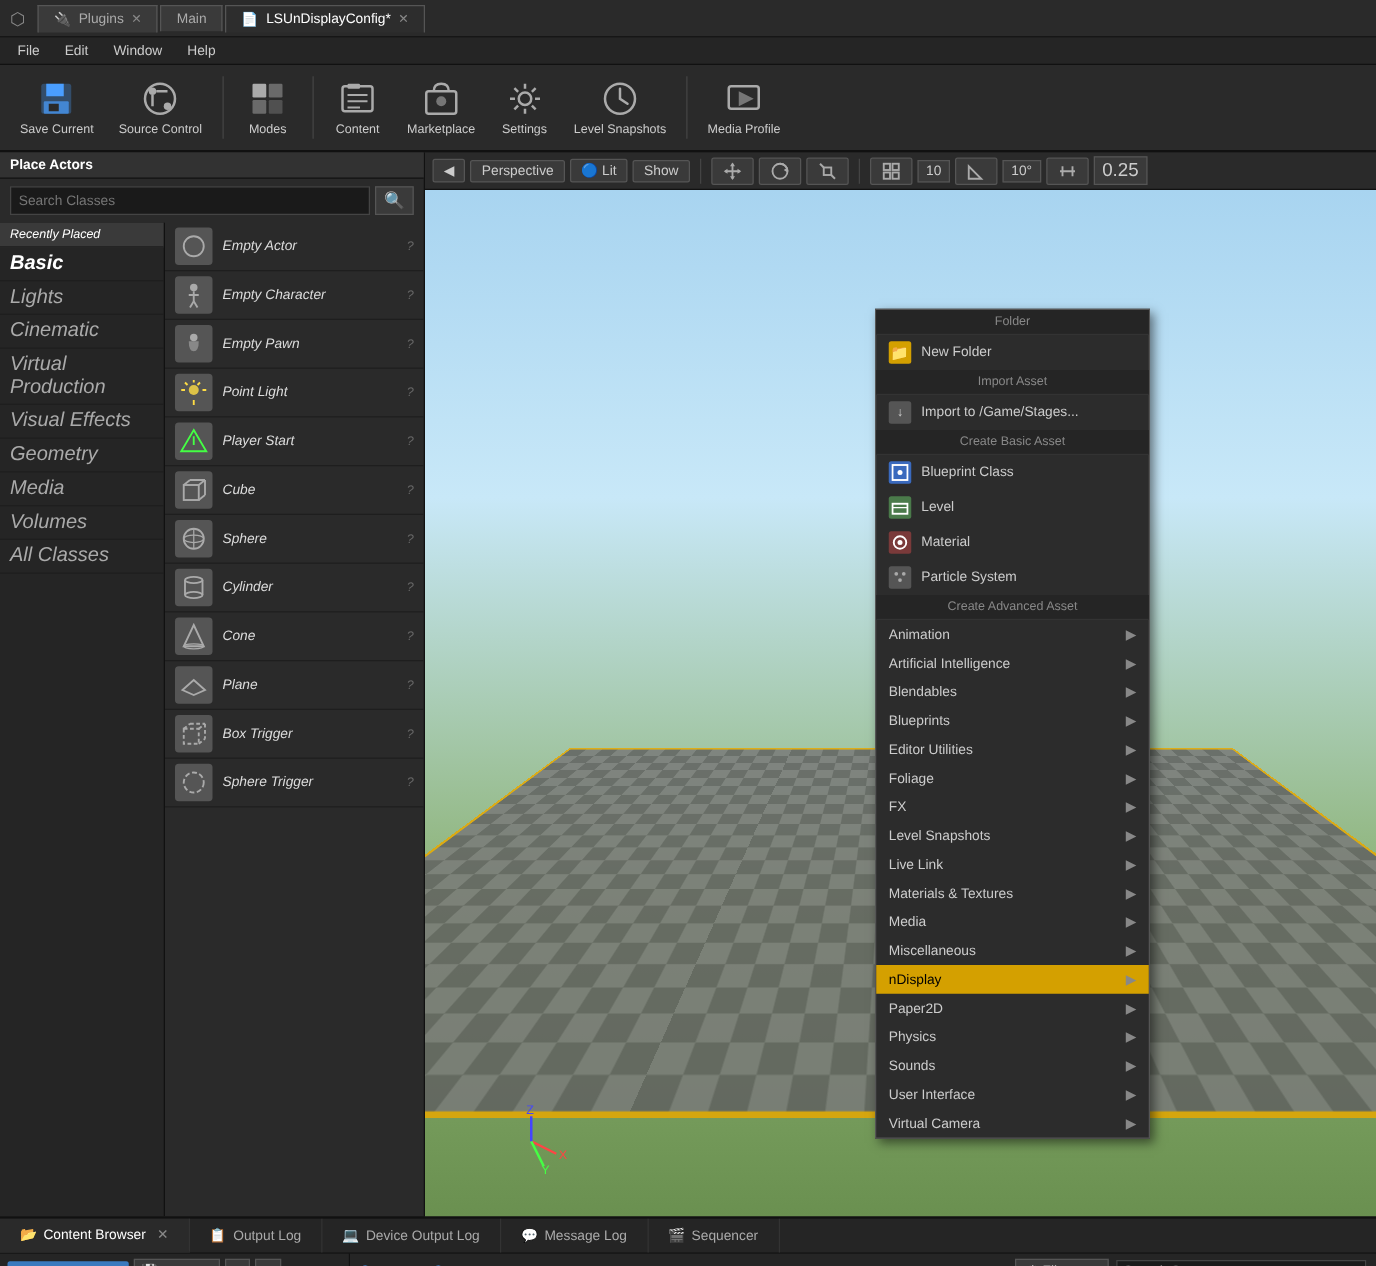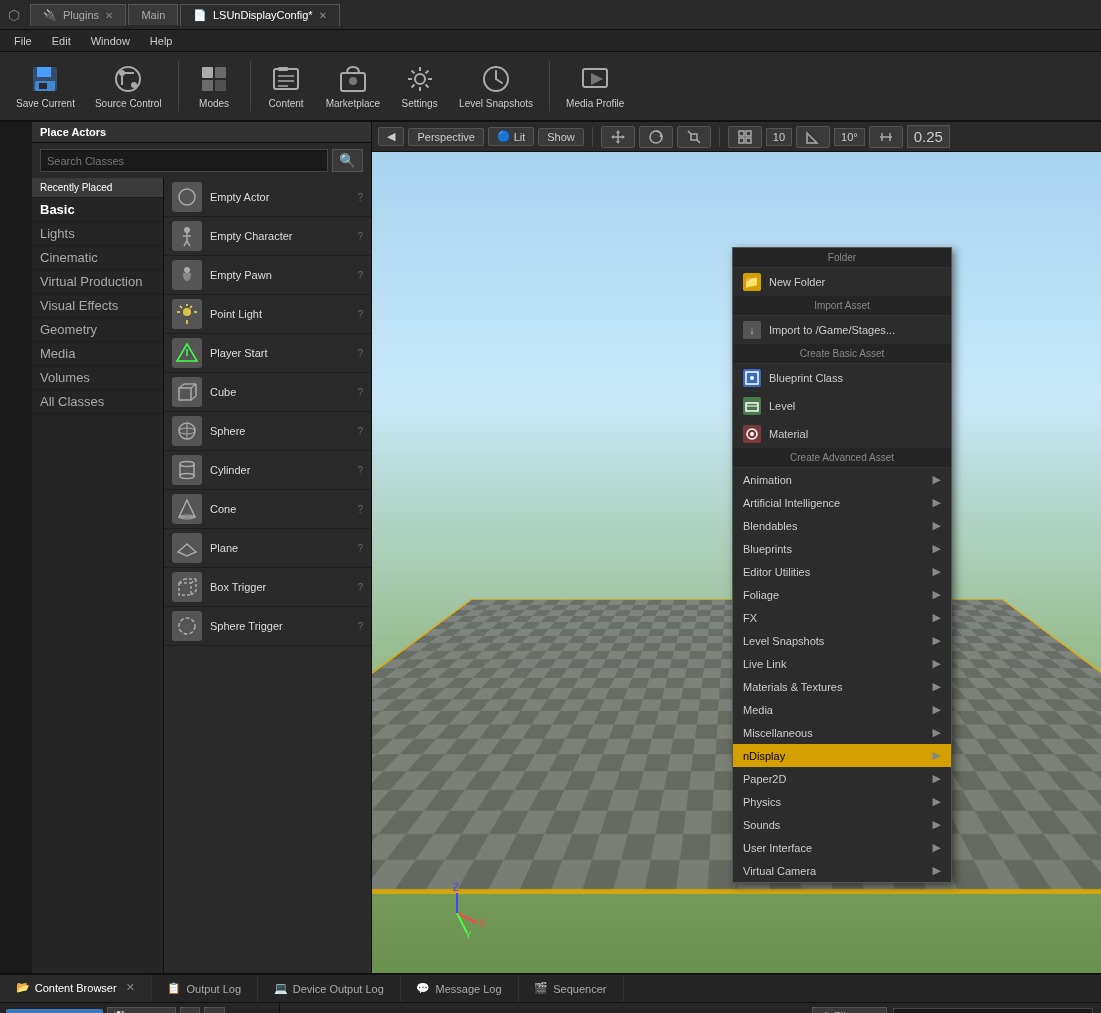--- a/index.html
+++ b/index.html
@@ -20,27 +20,27 @@
     .toolbar { background: #2a2a2a; height: 70px; display: flex; align-items: center; padding: 0 8px; border-bottom: 2px solid #111; gap: 4px; }
     .toolbar-btn { display: flex; flex-direction: column; align-items: center; justify-content: flex-start; padding: 4px 8px; color: #ccc; cursor: pointer; border-radius: 3px; min-width: 55px; gap: 3px; }
     .toolbar-btn .icon { width: 32px; height: 32px; display: flex; align-items: center; justify-content: center; }
     .toolbar-btn .label { font-size: 10px; text-align: center; }
     .toolbar-sep { width: 1px; background: #444; height: 50px; margin: 0 4px; }
 
     
     .main-layout { display: flex; height: calc(1013px - 30px - 22px - 70px - 40px); }
 
     
-    .left-panel { width: 340px; background: #2a2a2a; border-right: 1px solid #111; display: flex; flex-direction: column; margin-left: 32px; }
+    .left-panel { width: 340px; background: #2a2a2a; border-right: 1px solid #111; display: flex; flex-direction: column; }
     .search-bar { padding: 6px 8px; display: flex; gap: 4px; }
     .search-input { flex: 1; background: #1a1a1a; border: 1px solid #444; color: #ccc; padding: 3px 6px; font-size: 11px; }
     .search-btn { background: #3a3a3a; border: 1px solid #555; color: #aaa; padding: 3px 6px; cursor: pointer; }
 
     .category-label { padding: 4px 8px; font-size: 11px; font-weight: bold; color: #fff; background: #323232; border-bottom: 1px solid #111; }
-    .place-category { padding: 4px 8px; color: #aaa; font-size: 13px; cursor: pointer; border-bottom: 1px solid #1e1e1e; }
+    .place-category { padding: 4px 8px; color: #aaa; font-size: 16px; cursor: pointer; border-bottom: 1px solid #1e1e1e; }
     .place-category.active { color: #fff; font-weight: bold; }
 
     .actor-list { overflow-y: auto; }
     .actor-item { display: flex; align-items: center; padding: 4px 8px; border-bottom: 1px solid #1e1e1e; cursor: pointer; gap: 8px; }
     .actor-icon { width: 30px; height: 30px; background: #555; border-radius: 3px; display: flex; align-items: center; justify-content: center; flex-shrink: 0; }
     .actor-name { flex: 1; font-size: 11px; color: #ddd; }
     .actor-help { color: #666; font-size: 10px; cursor: pointer; }
 
     
     .viewport-area { flex: 1; display: flex; flex-direction: column; position: relative; }
@@ -205,21 +205,21 @@
 </div>
 
 <div class="main-layout">
 
   <div class="left-panel">
     <div class="category-label">Place Actors</div>
     <div class="search-bar">
       <input class="search-input" type="text" placeholder="Search Classes" style="">
       <button class="search-btn">🔍</button>
     </div>
-    <div style="display:flex;flex:1;overflow:hidden;">
+    <div style="display:flex;flex:1;overflow:hidden;font-style:italic;">
 
       <div style="width:132px;background:#252525;border-right:1px solid #111;overflow-y:auto;">
         <div class="place-category" style="background:#3a3a3a;color:#fff;font-size:10px;">Recently Placed</div>
         <div class="place-category active">Basic</div>
         <div class="place-category">Lights</div>
         <div class="place-category">Cinematic</div>
         <div class="place-category">Virtual Production</div>
         <div class="place-category">Visual Effects</div>
         <div class="place-category">Geometry</div>
         <div class="place-category">Media</div>
@@ -495,20 +495,30 @@
           <span>Level</span>
         </div>
         <div class="cm-item">
           <div class="cm-icon" style="background:#7a3a3a;">
             <svg width="14" height="14" viewBox="0 0 14 14">
                 <circle cx="7" cy="7" r="5" fill="none" stroke="#fff" stroke-width="1.5"></circle>
                 <circle cx="7" cy="7" r="2" fill="#fff"></circle>
               </svg>
           </div>
           <span>Material</span>
+        </div>
+        <div class="cm-item">
+          <div class="cm-icon" style="background:#555;">
+            <svg width="14" height="14" viewBox="0 0 14 14">
+                <circle cx="4" cy="4" r="1.5" fill="#aaa"></circle>
+                <circle cx="10" cy="4" r="1.5" fill="#aaa"></circle>
+                <circle cx="7" cy="9" r="1.5" fill="#aaa"></circle>
+              </svg>
+          </div>
+          <span>Particle System</span>
         </div>
         <div class="cm-section-label">Create Advanced Asset</div>
         <div class="cm-item">
             <span>Animation</span>
             <span class="cm-arrow">▶</span>
           </div>
         <div class="cm-item">
             <span>Artificial Intelligence</span>
             <span class="cm-arrow">▶</span>
           </div>

